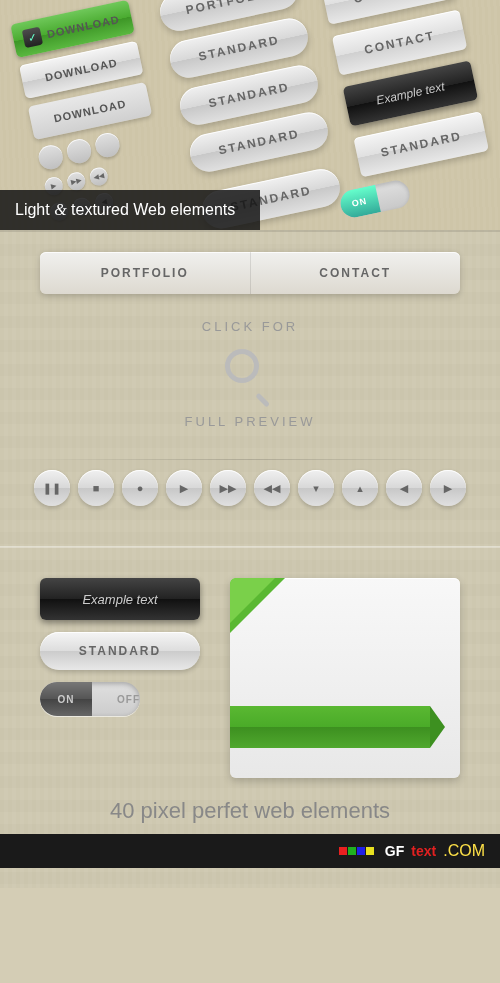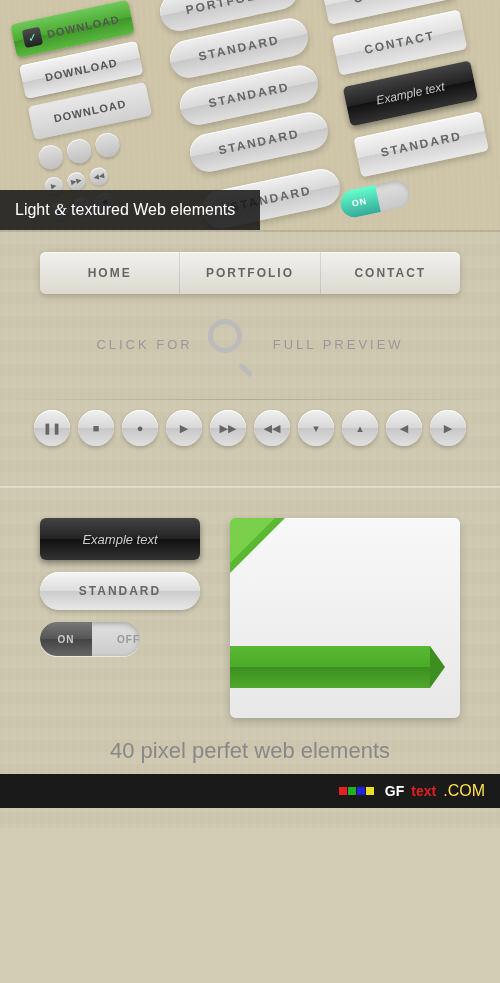--- a/index.html
+++ b/index.html
@@ -306,20 +306,21 @@
       border-right: none;
     }
 
     
     .preview-area {
       display: flex;
       align-items: center;
       justify-content: center;
       gap: 15px;
       padding: 25px 0;
+      flex-direction: column;
     }
 
     .preview-text {
       font-size: 13px;
       letter-spacing: 3px;
       color: #999;
       text-transform: uppercase;
     }
 
     .search-icon-large {
@@ -658,23 +659,20 @@
     <span class="banner-text">
       Light <span>&amp;</span> textured Web elements
     </span>
   </div>
 </div>
 
 <div class="middle-section section-border">
 
   <div class="nav-bar">
     <div class="nav-item">
-      <span>HOME</span>
-    </div>
-    <div class="nav-item">
       <span>PORTFOLIO</span>
     </div>
     <div class="nav-item">
       <span>CONTACT</span>
     </div>
   </div>
 
   <div class="preview-area">
     <span class="preview-text">CLICK FOR</span>
     <div class="search-icon-large">

